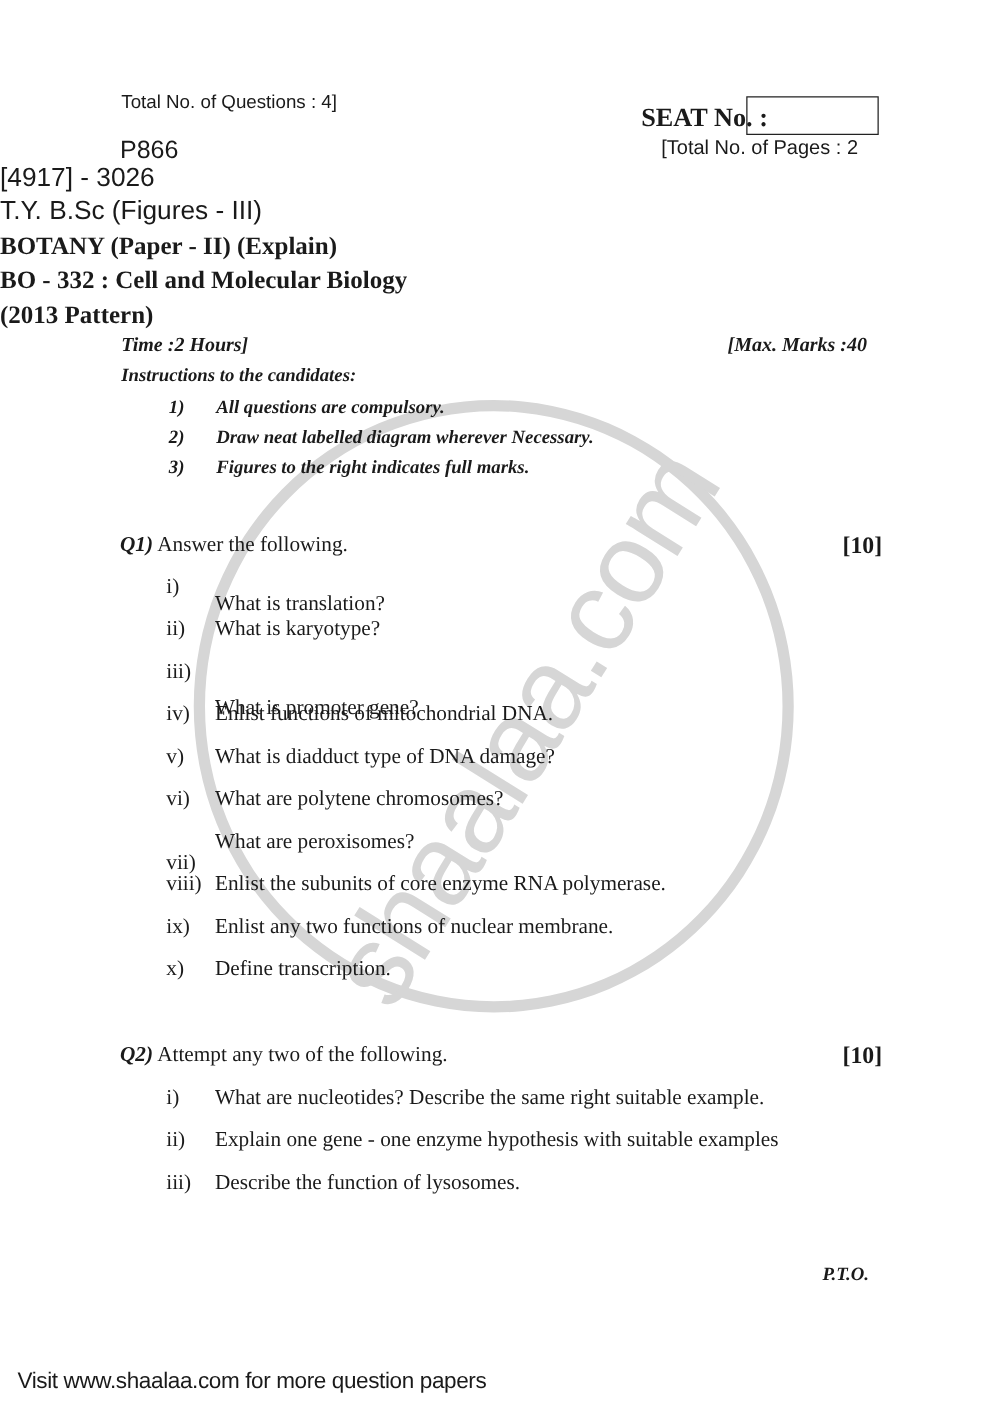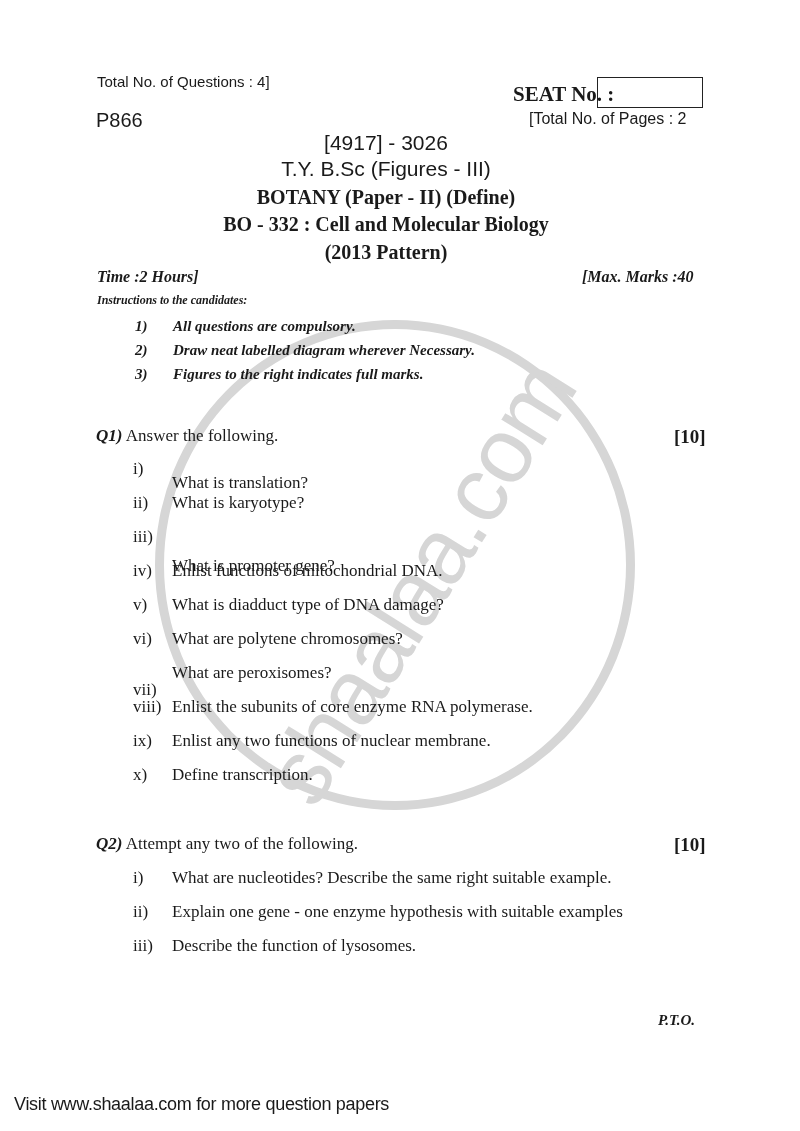--- a/index.html
+++ b/index.html
@@ -3,21 +3,21 @@
 <meta charset="utf-8">
 <style>
   html, body { margin: 0; padding: 0; }
   body { width: 800px; height: 1131px; background: #ffffff; position: relative; overflow: hidden; color: #1a1a1a; }
   .abs { position: absolute; white-space: nowrap; }
   .sans { font-family: "Liberation Sans", sans-serif; }
   .serif { font-family: "Liberation Serif", serif; }
   .watermark-circle { position: absolute; left: 155px; top: 320px; width: 480px; height: 490px; border: 9px solid #d6d6d6; border-radius: 50%; box-sizing: border-box; }
   .watermark-text { position: absolute; left: 170px; top: 530px; font-family: "Liberation Sans", sans-serif; font-size: 92px; color: #d6d6d6; transform: rotate(-58deg); transform-origin: center center; letter-spacing: -2px; }
   .seat-box { position: absolute; left: 597px; top: 77px; width: 106px; height: 31px; border: 1.5px solid #222; box-sizing: border-box; }
-  .center-line { position: absolute; left: 0; width: 772px; text-align: center; white-space: nowrap; }
+  .center-line { position: absolute; left: 0; width: 772px; text-align: left; white-space: nowrap; }
   .q-head { font-family: "Liberation Serif", serif; font-size: 17px; }
   .q-num { font-style: italic; font-weight: bold; }
   .marks { font-family: Liberation Serif, serif; font-weight: bold; font-size: 19px; }
   .item-num { position: absolute; left: 133px; font-family: "Liberation Serif", serif; font-size: 17px; white-space: nowrap; }
   .item-text { position: absolute; left: 172px; font-family: "Liberation Serif", serif; font-size: 17px; white-space: nowrap; }
   .instr { font-family: "Liberation Serif", serif; font-style: italic; font-weight: bold; font-size: 15px; }
 </style>
 </head>
 <body>
 
@@ -25,28 +25,28 @@
 <div class="watermark-text">shaalaa.com</div>
 
 <div class="abs sans" style="left:97px; top:73px; font-size:15px;">Total No. of Questions : 4]</div>
 <div class="abs serif" style="left:513px; top:82px; font-size:21px; font-weight:bold;">SEAT No. :</div>
 <div class="seat-box"></div>
 <div class="abs sans" style="left:96px; top:109px; font-size:20px;">P866</div>
 <div class="abs sans" style="left:529px; top:110px; font-size:16px;">[Total No. of Pages : 2</div>
 
 <div class="center-line sans" style="top:131px; font-size:21px;">[4917] - 3026</div>
 <div class="center-line sans" style="top:157px; font-size:21px;">T.Y. B.Sc (Figures - III)</div>
-<div class="center-line serif" style="top:186px; font-size:20px; font-weight:bold;">BOTANY (Paper - II)  (Define)</div>
+<div class="center-line serif" style="top:186px; font-size:20px; font-weight:bold;">BOTANY (Paper - II)  (Explain)</div>
 <div class="center-line serif" style="top:213px; font-size:20px; font-weight:bold;">BO - 332 : Cell and Molecular Biology</div>
 <div class="center-line serif" style="top:241px; font-size:20px; font-weight:bold;">(2013 Pattern)</div>
 
 <div class="abs serif" style="left:97px; top:268px; font-size:16px; font-style:italic; font-weight:bold;">Time :2 Hours]</div>
 <div class="abs serif" style="left:582px; top:268px; font-size:16px; font-style:italic; font-weight:bold;">[Max. Marks :40</div>
 
-<div class="abs instr" style="left:97px; top:293px; font-size:12px;">Instructions to the candidates:</div>
+<div class="abs instr" style="left:97px; top:293px; font-size:15px;">Instructions to the candidates:</div>
 <div class="abs instr" style="left:135px; top:318px;">1)</div>
 <div class="abs instr" style="left:173px; top:318px;">All questions are compulsory.</div>
 <div class="abs instr" style="left:135px; top:342px;">2)</div>
 <div class="abs instr" style="left:173px; top:342px;">Draw neat labelled diagram wherever Necessary.</div>
 <div class="abs instr" style="left:135px; top:366px;">3)</div>
 <div class="abs instr" style="left:173px; top:366px;">Figures to the right indicates full marks.</div>
 
 <div class="abs q-head" style="left:96px; top:426px;">
   <span class="q-num">Q1)</span>
   <span>Answer the following.</span>

